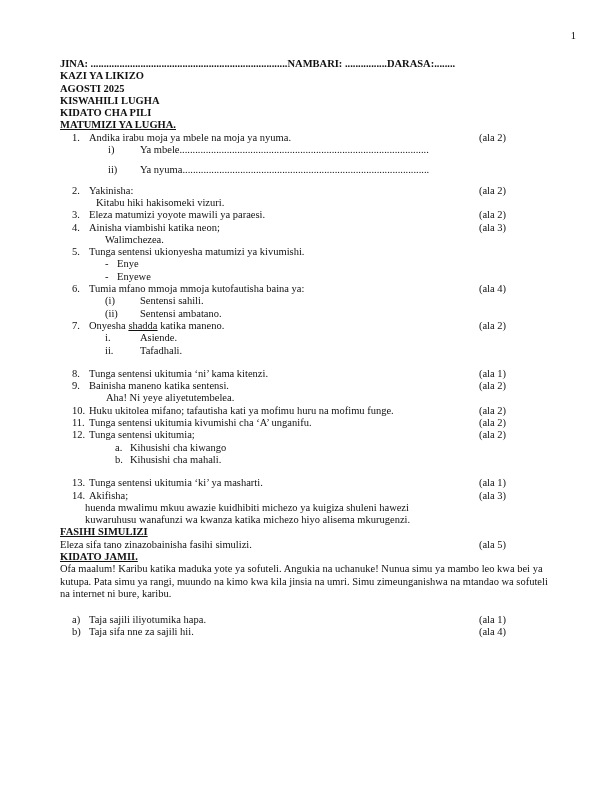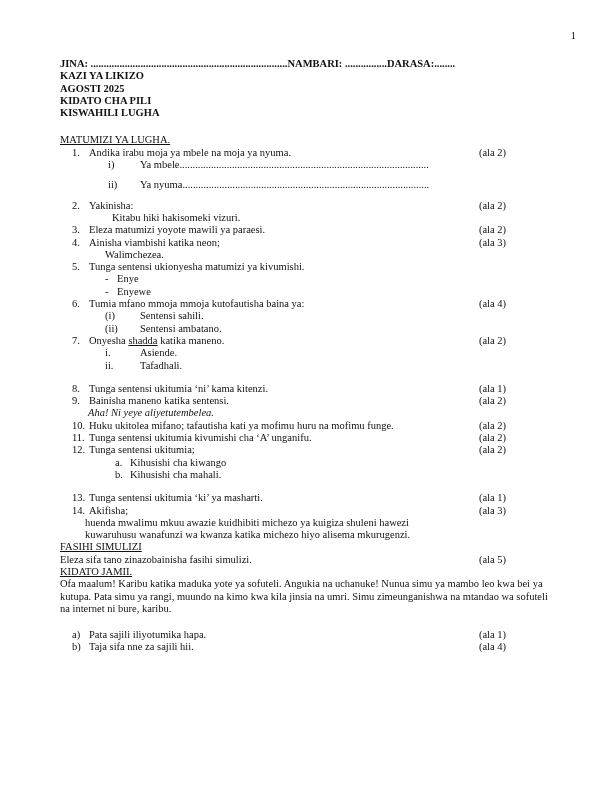--- a/index.html
+++ b/index.html
@@ -18,43 +18,43 @@
     padding: 58px 60px 0 60px;
     overflow: hidden;
   }
   .page-number {
     position: absolute;
     top: 30px; right: 36px;
     font-size: 10.5px;
   }
   .bold { font-weight: bold; }
   .u { text-decoration: underline; }
-  .header-block { margin-bottom: 15px; }
+  .header-block { }
   .section-heading {
-    font-weight: normal;
+    font-weight: bold;
     text-decoration: underline;
     display: inline-block;
   }
   .questions {
     margin-left: 12px;
     width: 434px;
   }
   .qrow { display: flex; align-items: baseline; }
   .qnum { width: 17px; flex-shrink: 0; }
   .qtext { }
   .marks { margin-left: auto; padding-left: 8px; white-space: nowrap; flex-shrink: 0; }
   .subrow { display: flex; align-items: baseline; }
   .lbl { display: inline-block; flex-shrink: 0; }
   .lbl-32 { width: 32px; }
   .lbl-35 { width: 35px; }
   .lbl-15 { width: 15px; }
   .lbl-12 { width: 12px; }
   .ml-13 { margin-left: 13px; }
-  .ml-26 { margin-left: 16px; font-style: italic; }
-  .ml-28 { margin-left: 40px; }
+  .ml-26 { margin-left: 34px; }
+  .ml-28 { margin-left: 24px; }
   .ml-33 { margin-left: 33px; align-items: flex-end; }
   .ml-36 { margin-left: 36px; }
   .ml-43 { margin-left: 43px; }
   .dotline { margin-bottom: 8px; }
   .gap-before { margin-top: 11px; }
   .fasihi-row {
     display: flex; align-items: center;
     width: 446px;
   }
   .isimu-paragraph { width: 492px; margin-bottom: 14px; }
@@ -64,22 +64,22 @@
 <body>
 
 <div class="page">
 
   <div class="page-number">1</div>
 
   <div class="header-block">
     <div class="bold">JINA: ...........................................................................NAMBARI: ................DARASA:........</div>
     <div class="bold">KAZI YA LIKIZO</div>
     <div class="bold">AGOSTI 2025</div>
+    <div class="bold">KISWAHILI LUGHA</div>
     <div class="bold">KIDATO CHA PILI</div>
-    <div class="bold">KISWAHILI LUGHA</div>
   </div>
 
   <div>
     <div class="section-heading">MATUMIZI YA LUGHA.</div>
 
     <div class="questions">
 
       <div class="qrow">
         <span class="qnum">1.</span>
         <span class="qtext">Andika irabu moja ya mbele na moja ya nyuma.</span>
@@ -230,21 +230,21 @@
     </div>
   </div>
 
   <div>
     <div class="section-heading">KIDATO JAMII.</div>
     <div class="isimu-paragraph">Ofa maalum! Karibu katika maduka yote ya sofuteli. Angukia na uchanuke! Nunua simu ya mambo leo kwa bei ya kutupa. Pata simu ya rangi, muundo na kimo kwa kila jinsia na umri. Simu zimeunganishwa na mtandao wa sofuteli na internet ni bure, karibu.</div>
 
     <div class="isimu-questions">
       <div class="qrow">
         <span class="qnum">a)</span>
-        <span class="qtext">Pata sajili iliyotumika hapa.</span>
+        <span class="qtext">Taja sajili iliyotumika hapa.</span>
         <span class="marks">(ala 1)</span>
       </div>
       <div class="qrow">
         <span class="qnum">b)</span>
         <span class="qtext">Taja sifa nne za sajili hii.</span>
         <span class="marks">(ala 4)</span>
       </div>
     </div>
   </div>
 

